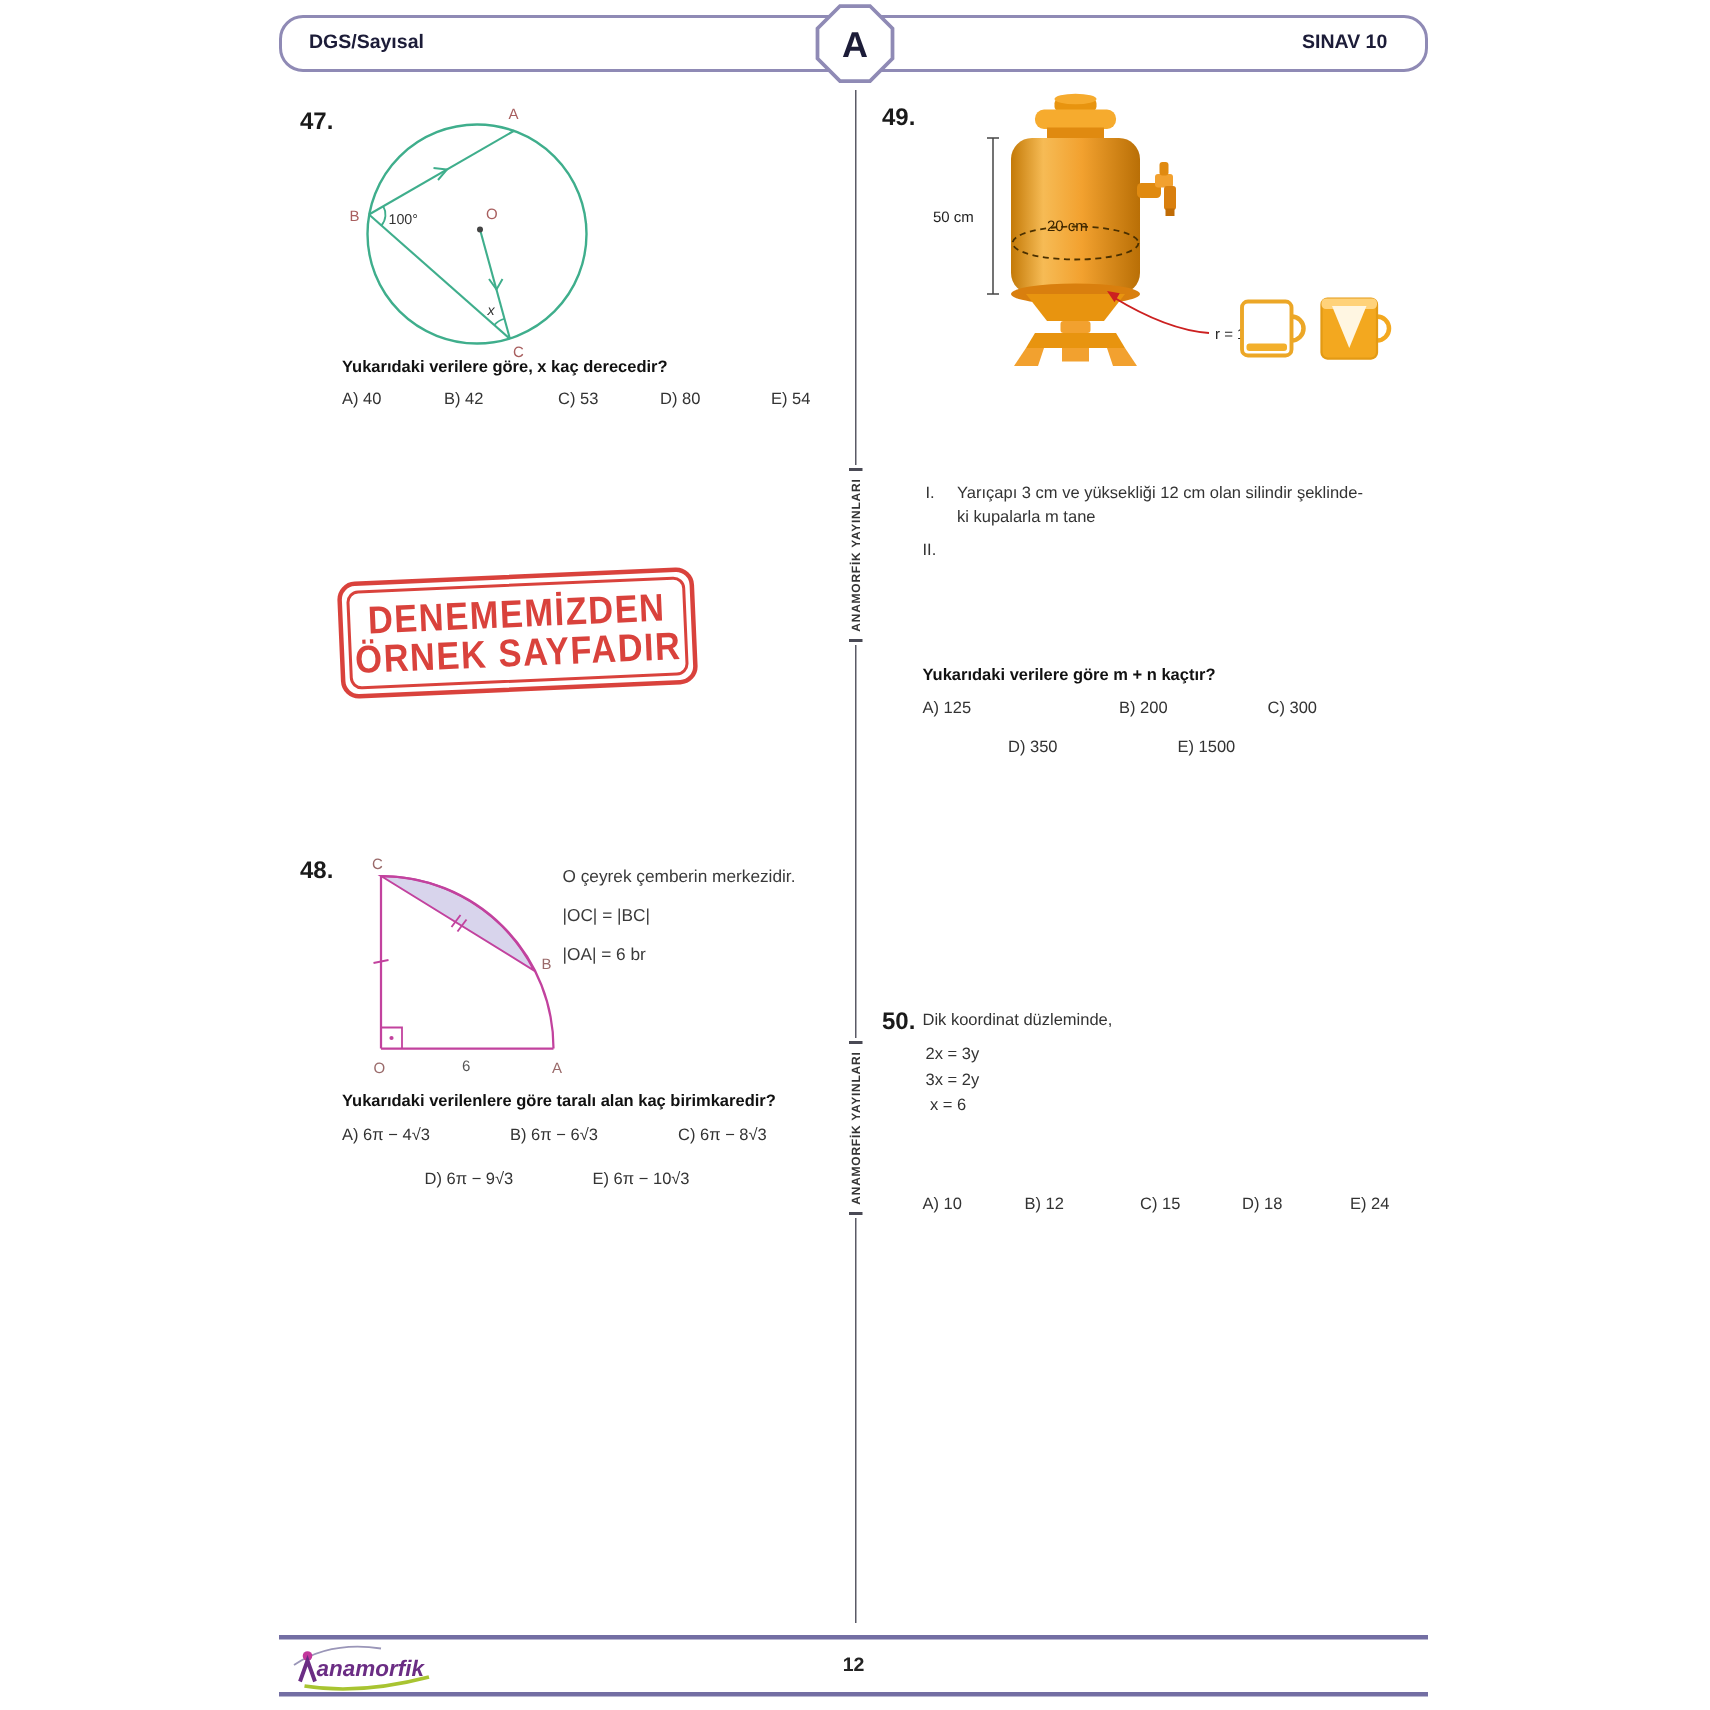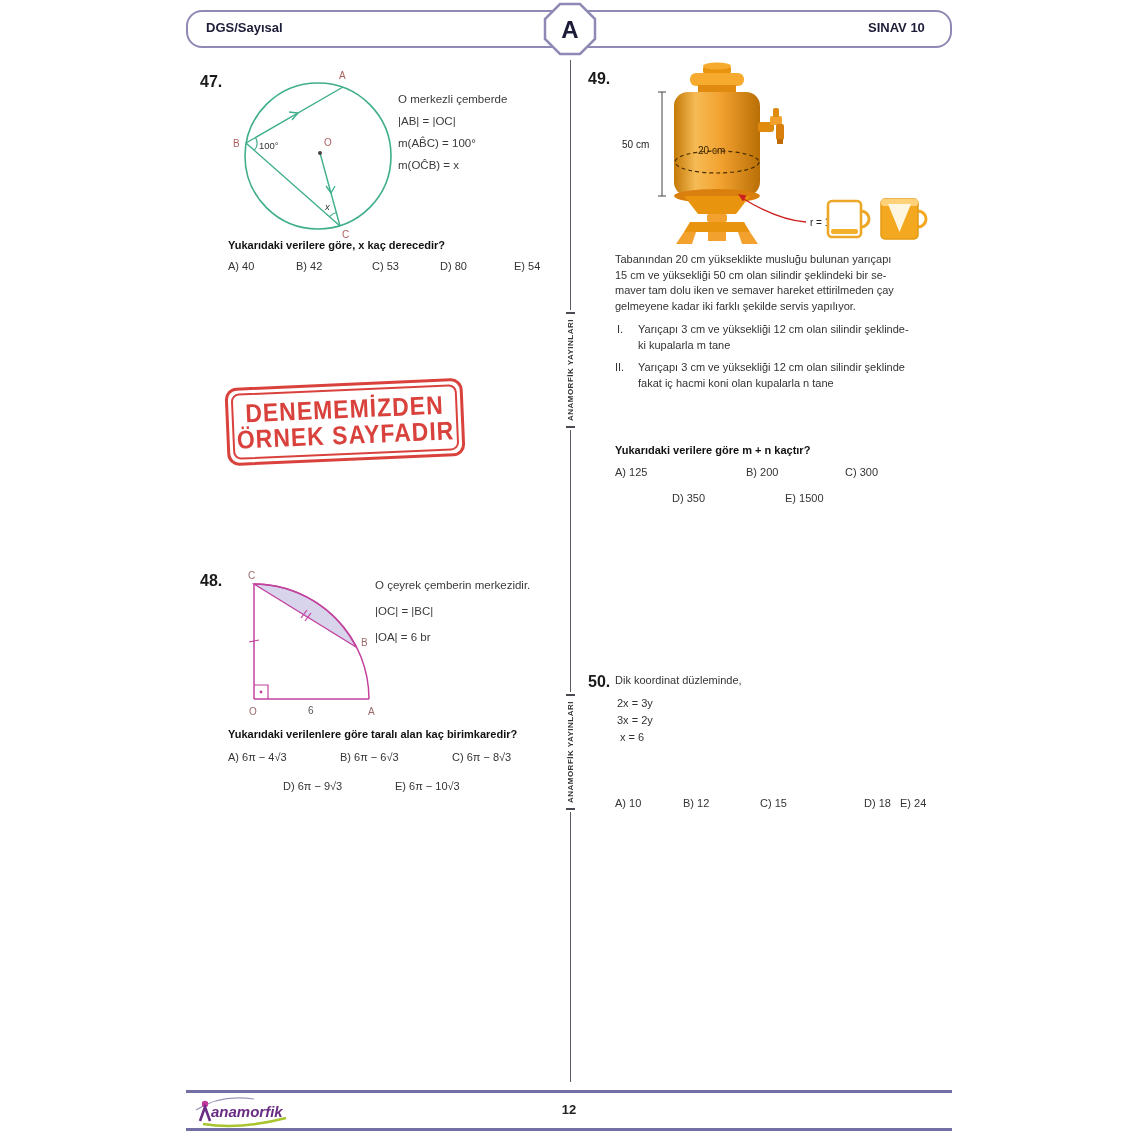--- a/index.html
+++ b/index.html
@@ -83,26 +83,20 @@
     <path d="M99.5,150.7 A14,14 0 0 1 106.3,146.5" fill="none" stroke="#3fae8c" stroke-width="1.2"></path>
     <circle cx="90" cy="87" r="2" fill="#444"></circle>
     <text x="109" y="13" font-size="10" fill="#a85f5f">A</text>
     <text x="3" y="81" font-size="10" fill="#a85f5f">B</text>
     <text x="112" y="172" font-size="10" fill="#a85f5f">C</text>
     <text x="94" y="80" font-size="10" fill="#a85f5f">O</text>
     <text x="29" y="83" font-size="9.5" fill="#333">100°</text>
     <text x="95" y="144" font-size="9.5" font-style="italic" fill="#333">x</text>
   </svg>
 
-  <div class="abs given" style="left:398px;top:88px;">
-    <div>O merkezli çemberde</div>
-    <div>|AB| = |OC|</div>
-    <div>m(AB̂C) = 100°</div>
-    <div>m(OĈB) = x</div>
-  </div>
 
   <div class="abs bold-q" style="left:228px;top:238px;">Yukarıdaki verilere göre, x kaç derecedir?</div>
   <div class="abs" style="left:228px;top:260px;width:330px;height:16px;">
     <span class="opt" style="left:0;">A) 40</span>
     <span class="opt" style="left:68px;">B) 42</span>
     <span class="opt" style="left:144px;">C) 53</span>
     <span class="opt" style="left:212px;">D) 80</span>
     <span class="opt" style="left:286px;">E) 54</span>
   </div>
 
@@ -203,31 +197,25 @@
       <rect x="219" y="167" width="27" height="5" rx="2" fill="#f3b02c"></rect>
     </g>
     <g>
       <circle cx="306" cy="157" r="8" fill="none" stroke="#f3a81f" stroke-width="3"></circle>
       <rect x="269" y="137" width="37" height="40" rx="4" fill="#f3a81f" stroke="#e39a14" stroke-width="1.5"></rect>
       <rect x="269" y="137" width="37" height="7" rx="3" fill="#ffd27a"></rect>
       <polygon points="276,142 299,142 287.5,170" fill="#fff6e2"></polygon>
     </g>
   </svg>
 
-  <div class="abs body-t prewrap" style="left:615px;top:252px;width:348px;">Tabanından 20 cm yükseklikte musluğu bulunan yarıçapı
-15 cm ve yüksekliği 50 cm olan silindir şeklindeki bir se-
-maver tam dolu iken ve semaver hareket ettirilmeden çay
-gelmeyene kadar iki farklı şekilde servis yapılıyor.</div>
 
   <div class="abs body-t" style="left:617px;top:322px;">I.</div>
   <div class="abs body-t prewrap" style="left:638px;top:322px;width:322px;">Yarıçapı 3 cm ve yüksekliği 12 cm olan silindir şeklinde-
 ki kupalarla m tane</div>
   <div class="abs body-t" style="left:615px;top:360px;">II.</div>
-  <div class="abs body-t prewrap" style="left:638px;top:360px;width:322px;">Yarıçapı 3 cm ve yüksekliği 12 cm olan silindir şeklinde
-fakat iç hacmi koni olan kupalarla n tane</div>
 
 
   <div class="abs bold-q" style="left:615px;top:443px;">Yukarıdaki verilere göre m + n kaçtır?</div>
   <div class="abs" style="left:615px;top:466px;width:340px;height:48px;">
     <span class="opt" style="left:0;">A) 125</span>
     <span class="opt" style="left:112px;padding-left:19px;">B) 200</span>
     <span class="opt" style="left:230px;">C) 300</span>
     <span class="opt" style="left:57px;top:26px;">D) 350</span>
     <span class="opt" style="left:170px;top:26px;">E) 1500</span>
   </div>
@@ -236,21 +224,21 @@
   <div class="abs body-t" style="left:615px;top:673px;">Dik koordinat düzleminde,</div>
   <div class="abs" style="left:617px;top:695px;">
     <div class="eq">2x = 3y</div>
     <div class="eq">3x = 2y</div>
     <div class="eq" style="padding-left:3px;">x = 6</div>
   </div>
   <div class="abs" style="left:615px;top:797px;width:340px;height:16px;">
     <span class="opt" style="left:0;">A) 10</span>
     <span class="opt" style="left:68px;">B) 12</span>
     <span class="opt" style="left:145px;">C) 15</span>
-    <span class="opt" style="left:213px;margin-left:36px;">D) 18</span>
+    <span class="opt" style="left:213px;">D) 18</span>
     <span class="opt" style="left:285px;">E) 24</span>
   </div>
 
   <div class="abs footer-line" style="top:1090px;"></div>
   <div class="abs footer-line" style="top:1128px;"></div>
   <svg class="abs" style="left:190px;top:1094px;" width="110" height="34" viewBox="0 0 110 34">
     <path d="M6,16 Q30,0 64,5" fill="none" stroke="#9a96b8" stroke-width="1.2"></path>
     <circle cx="15" cy="10" r="3.2" fill="#c2379b"></circle>
     <path d="M10,27 L15,13 L20,27" fill="none" stroke="#6b2d84" stroke-width="2.6"></path>
     <path d="M13,30 Q50,36 96,24" fill="none" stroke="#a8c431" stroke-width="2.5"></path>

